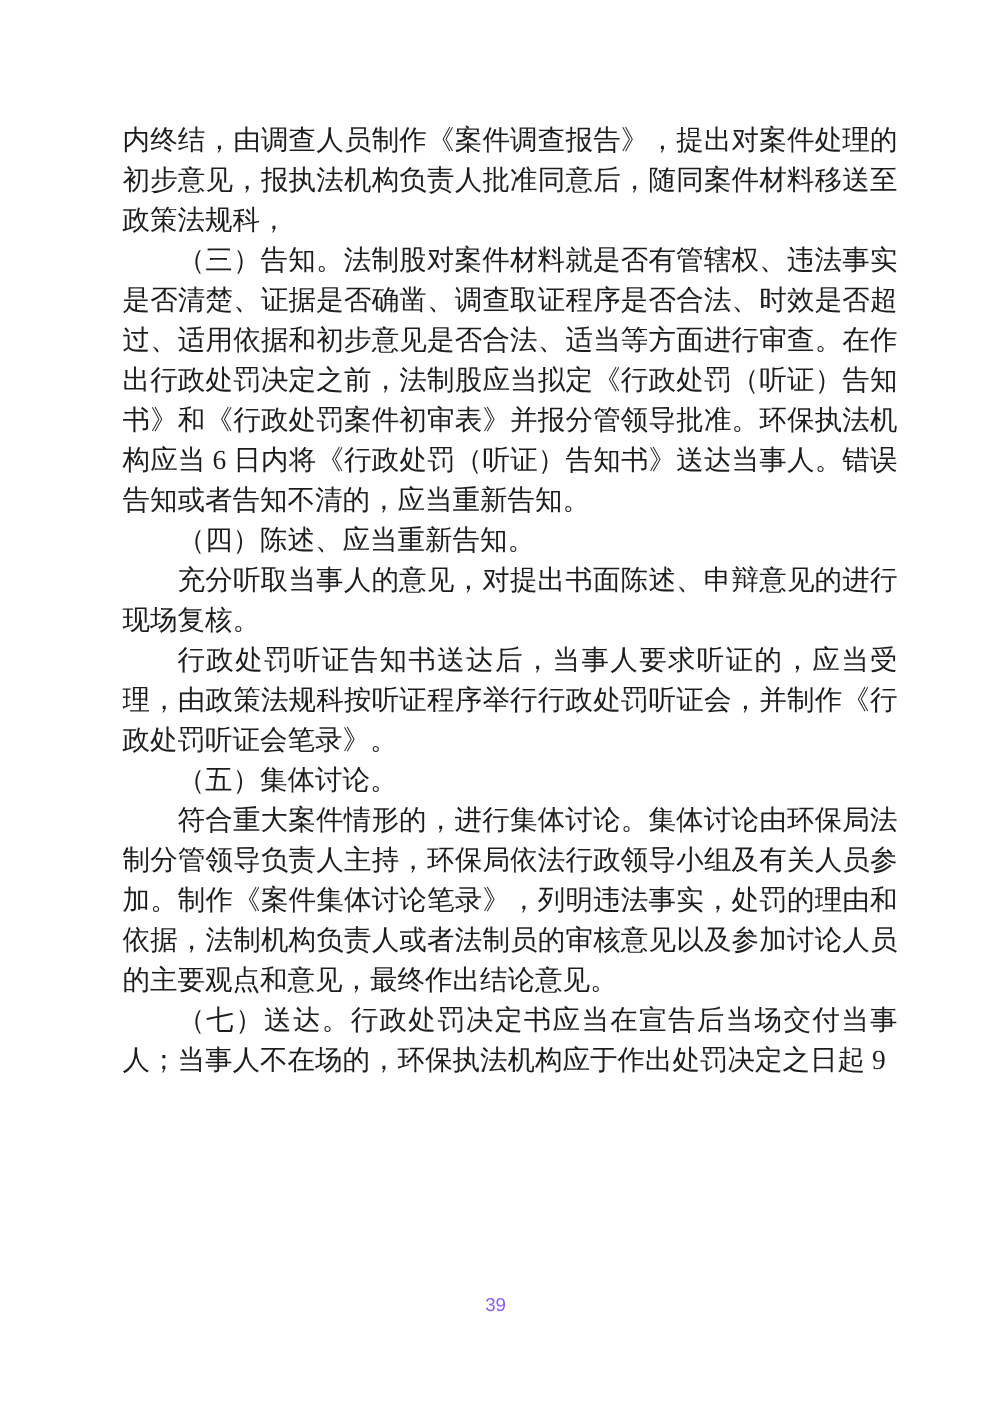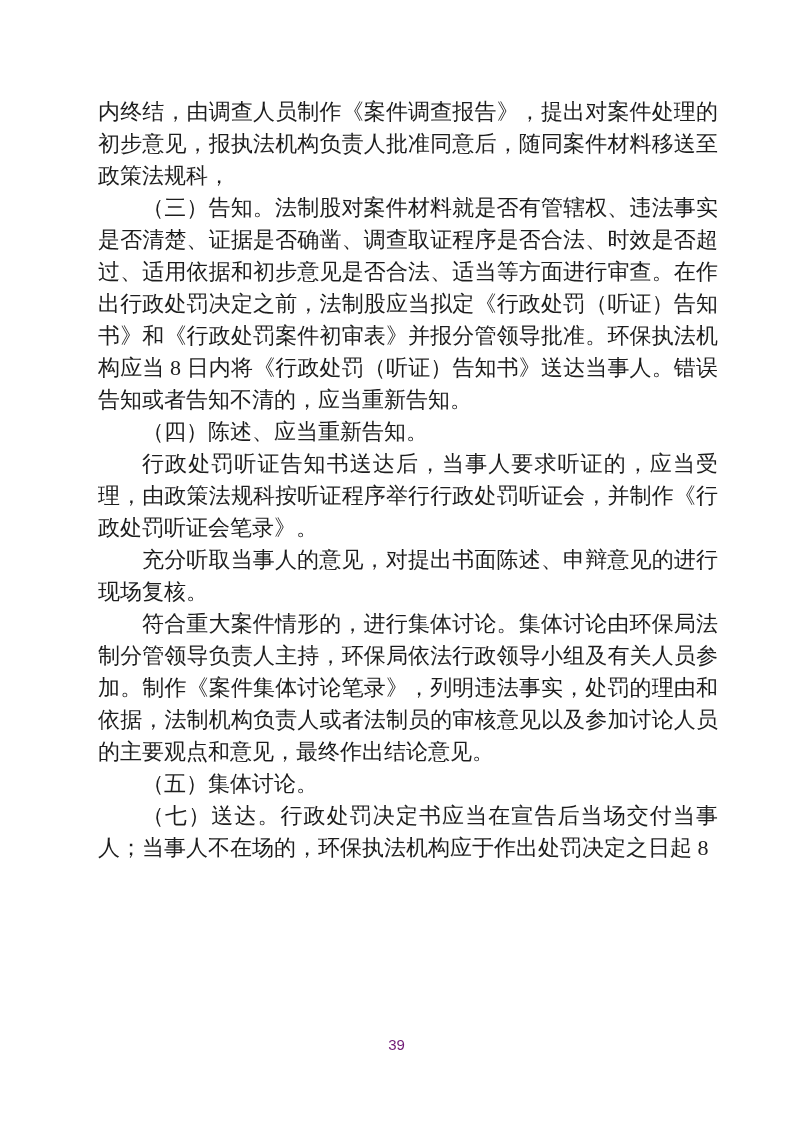--- a/index.html
+++ b/index.html
@@ -37,39 +37,39 @@
     font-weight: normal;
   }
   .page-number {
     position: absolute;
     left: 0;
     right: 0;
     top: 1036px;
     text-align: center;
     font-family: "Liberation Sans", sans-serif;
     font-size: 15px;
-    color: #701a75;
+    color: #8b5cf6;
   }
 </style>
 </head>
 <body>
 
 <div class="page">
   <div class="content" id="content">
   <p class="para"><b class="lead"></b><span class="para-text">内终结，由调查人员制作《案件调查报告》，提出对案件处理的初步意见，报执法机构负责人批准同意后，随同案件材料移送至政策法规科，</span></p>
 
-  <p class="para indent"><b class="lead">（三）告知。</b><span class="para-text">法制股对案件材料就是否有管辖权、违法事实是否清楚、证据是否确凿、调查取证程序是否合法、时效是否超过、适用依据和初步意见是否合法、适当等方面进行审查。在作出行政处罚决定之前，法制股应当拟定《行政处罚（听证）告知书》和《行政处罚案件初审表》并报分管领导批准。环保执法机构应当 8 日内将《行政处罚（听证）告知书》送达当事人。错误告知或者告知不清的，应当重新告知。</span></p>
+  <p class="para indent"><b class="lead">（三）告知。</b><span class="para-text">法制股对案件材料就是否有管辖权、违法事实是否清楚、证据是否确凿、调查取证程序是否合法、时效是否超过、适用依据和初步意见是否合法、适当等方面进行审查。在作出行政处罚决定之前，法制股应当拟定《行政处罚（听证）告知书》和《行政处罚案件初审表》并报分管领导批准。环保执法机构应当 6 日内将《行政处罚（听证）告知书》送达当事人。错误告知或者告知不清的，应当重新告知。</span></p>
 
   <p class="para indent"><b class="lead">（四）陈述、应当重新告知。</b><span class="para-text"></span></p>
 
+  <p class="para indent"><b class="lead"></b><span class="para-text">充分听取当事人的意见，对提出书面陈述、申辩意见的进行现场复核。</span></p>
+
   <p class="para indent"><b class="lead"></b><span class="para-text">行政处罚听证告知书送达后，当事人要求听证的，应当受理，由政策法规科按听证程序举行行政处罚听证会，并制作《行政处罚听证会笔录》。</span></p>
 
-  <p class="para indent"><b class="lead"></b><span class="para-text">充分听取当事人的意见，对提出书面陈述、申辩意见的进行现场复核。</span></p>
+  <p class="para indent"><b class="lead">（五）集体讨论。</b><span class="para-text"></span></p>
 
   <p class="para indent"><b class="lead"></b><span class="para-text">符合重大案件情形的，进行集体讨论。集体讨论由环保局法制分管领导负责人主持，环保局依法行政领导小组及有关人员参加。制作《案件集体讨论笔录》，列明违法事实，处罚的理由和依据，法制机构负责人或者法制员的审核意见以及参加讨论人员的主要观点和意见，最终作出结论意见。</span></p>
 
-  <p class="para indent"><b class="lead">（五）集体讨论。</b><span class="para-text"></span></p>
 
-
-  <p class="para indent"><b class="lead">（七）送达。</b><span class="para-text">行政处罚决定书应当在宣告后当场交付当事人；当事人不在场的，环保执法机构应于作出处罚决定之日起 8</span></p>
+  <p class="para indent"><b class="lead">（七）送达。</b><span class="para-text">行政处罚决定书应当在宣告后当场交付当事人；当事人不在场的，环保执法机构应于作出处罚决定之日起 9</span></p>
 </div>
   <div class="page-number">39</div>
 </div>
 
 </body></html>

